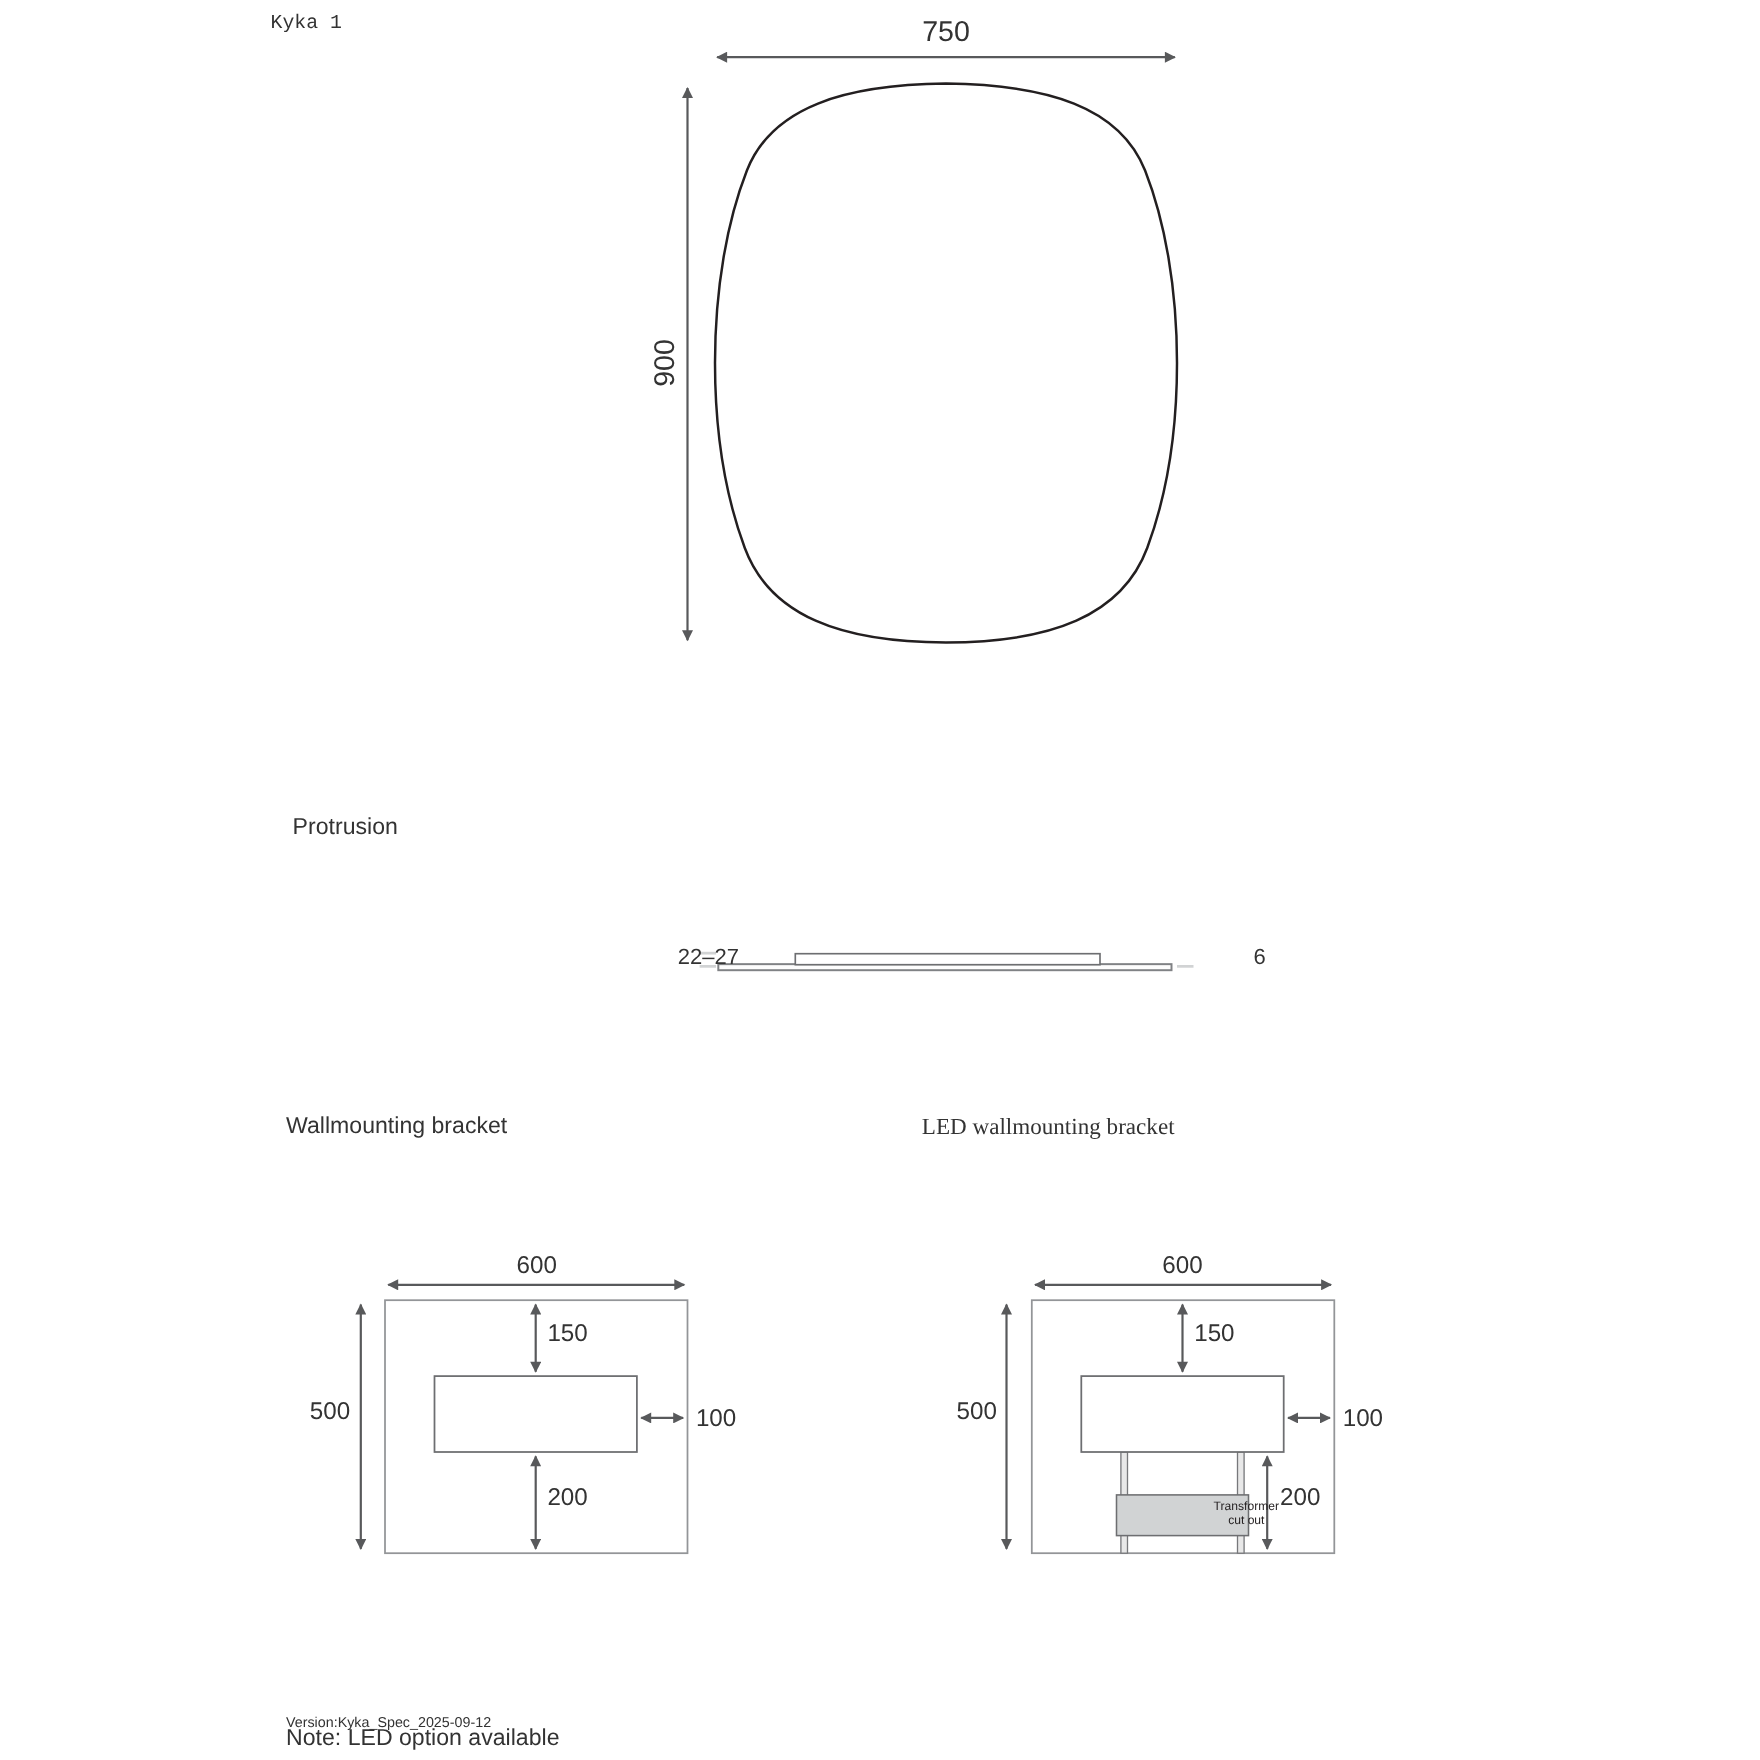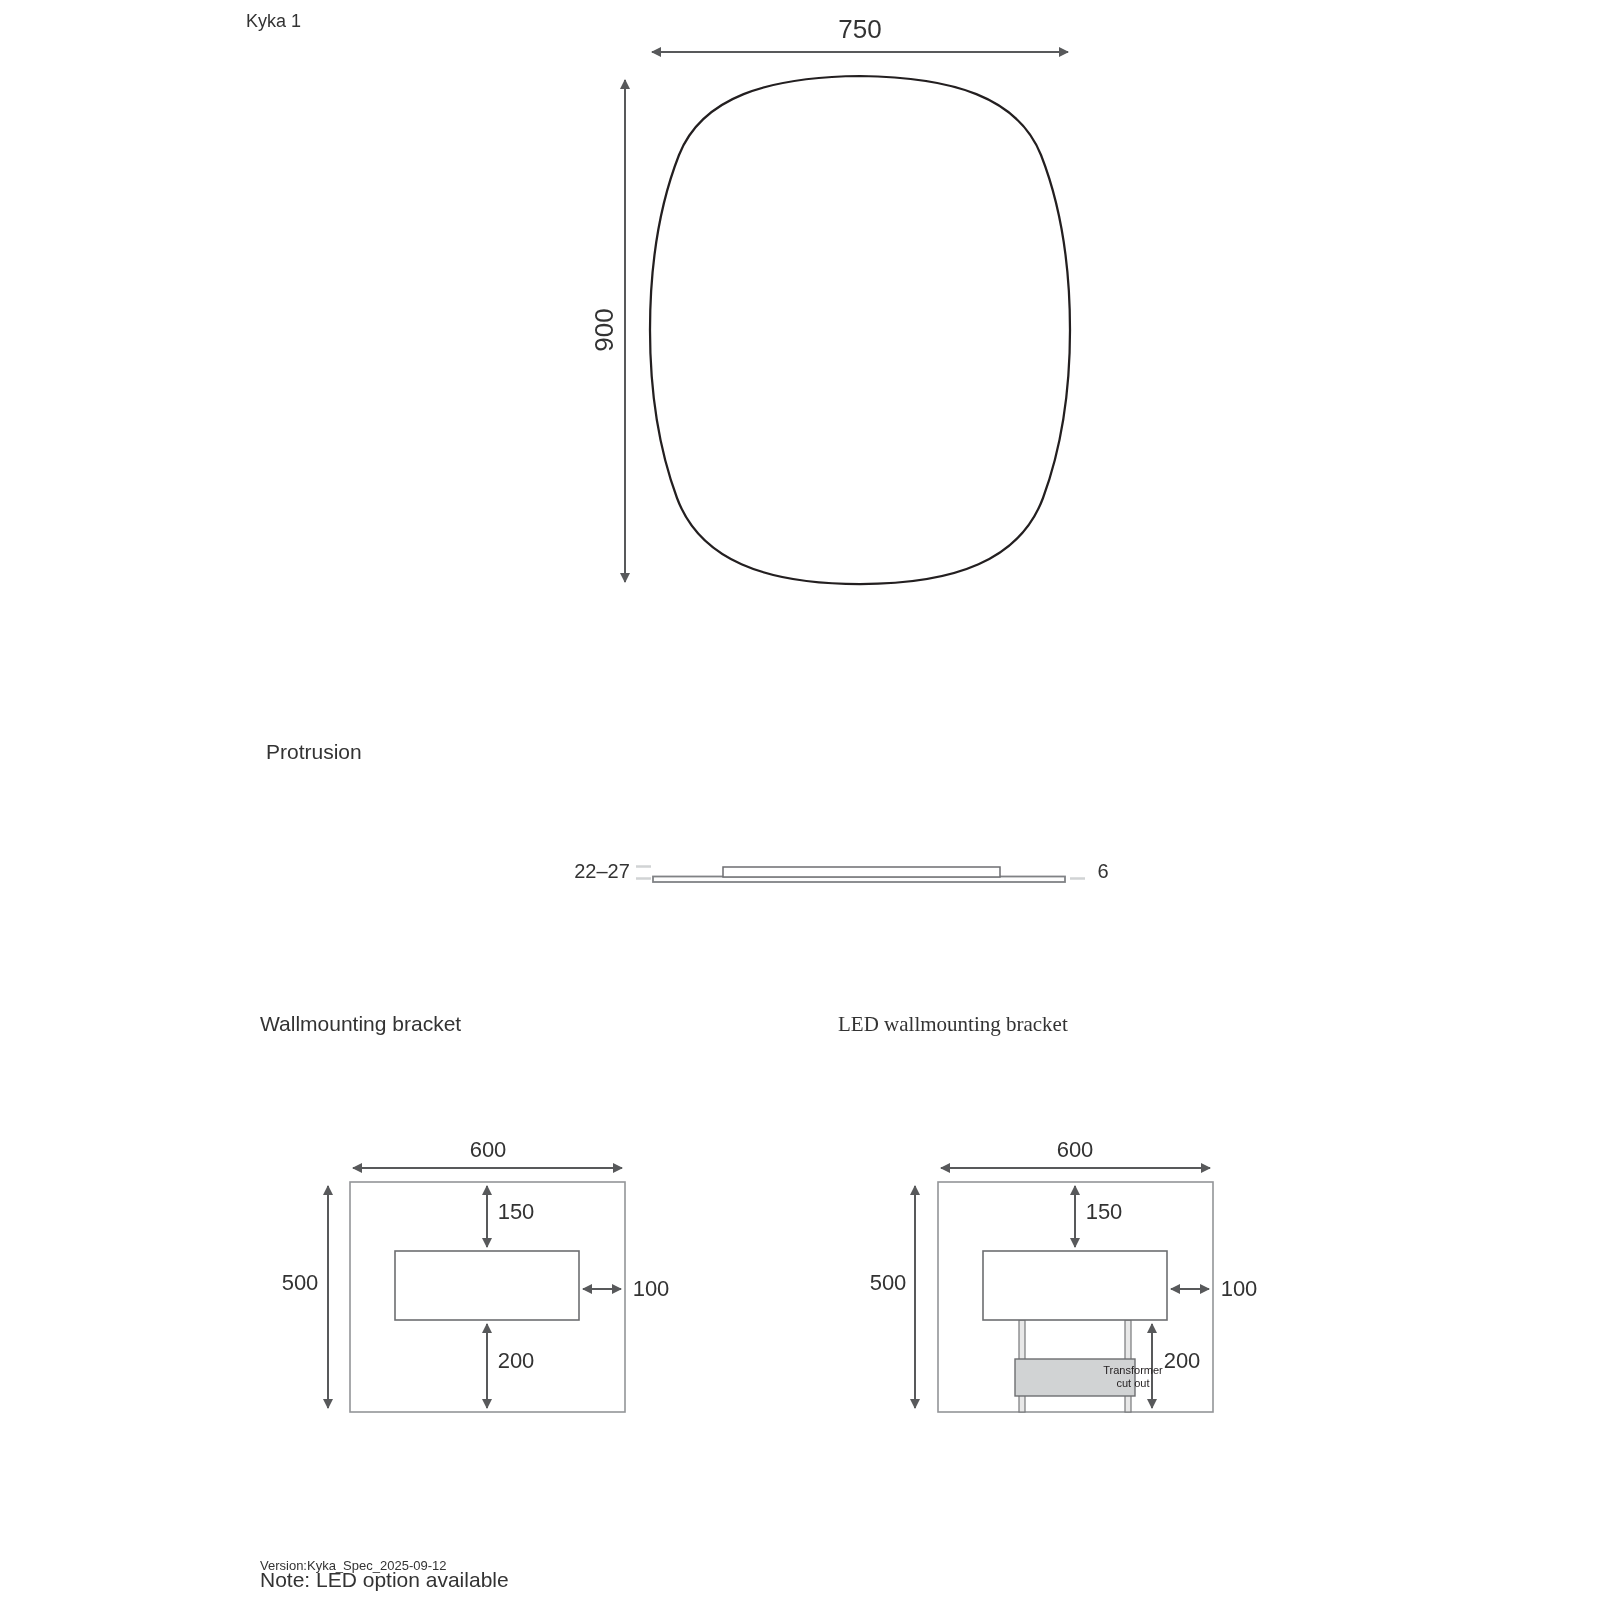--- a/index.html
+++ b/index.html
@@ -21,21 +21,21 @@
     position: absolute;
     white-space: nowrap;
     color: #333333;
   }
   .centered { transform: translate(-50%, -50%); }
   .rot-ccw { transform: translate(-50%, -50%) rotate(-90deg); }
   .doc-title { font-size: 18px; }
   .section-heading { font-size: 21px; }
   .dim-large { font-size: 26px; }
   .dim-med { font-size: 22px; }
-  .dim-small { font-size: 20px; }
+  .dim-small { font-size: 20px; margin-left: 42px; }
   .transformer-label {
     font-size: 11px;
     line-height: 1.2;
     text-align: center;
     color: #231f20;
   }
   .note-text { font-size: 21px; }
   .version-text { font-size: 13px; }
   .disclaimer-text { font-size: 13px; }
 </style>
@@ -90,21 +90,21 @@
       <rect x="983" y="1251" width="184" height="69" fill="#ffffff" stroke="#6d6e71" stroke-width="1.6"></rect>
       <rect x="1015" y="1359" width="120" height="37" fill="#d1d3d4" stroke="#6d6e71" stroke-width="1.4"></rect>
       <line x1="941" y1="1168" x2="1210" y2="1168" stroke="#58595b" stroke-width="2" marker-start="url(#arr)" marker-end="url(#arr)"></line>
       <line x1="915" y1="1186" x2="915" y2="1408" stroke="#58595b" stroke-width="2" marker-start="url(#arr)" marker-end="url(#arr)"></line>
       <line x1="1075" y1="1186" x2="1075" y2="1247" stroke="#58595b" stroke-width="2" marker-start="url(#arr)" marker-end="url(#arr)"></line>
       <line x1="1171" y1="1289" x2="1209" y2="1289" stroke="#58595b" stroke-width="2" marker-start="url(#arr)" marker-end="url(#arr)"></line>
       <line x1="1152" y1="1324" x2="1152" y2="1408" stroke="#58595b" stroke-width="2" marker-start="url(#arr)" marker-end="url(#arr)"></line>
     </g>
   </svg>
 
-  <div class="lbl doc-title" style="left:246px; top:11px;">Kyka 1</div>
+  <div class="lbl doc-title" style="left:246px; top:11px;font-family:Liberation Mono, monospace;">Kyka 1</div>
 
   <div class="lbl dim-large centered" style="left:860px; top:29px;text-align:center;">750</div>
   <div class="lbl dim-large rot-ccw" style="left:604px; top:330px;">900</div>
 
   <div class="lbl section-heading" style="left:266px; top:740px;">Protrusion</div>
   <div class="lbl dim-small centered" style="left:602px; top:871px;">22–27</div>
   <div class="lbl dim-small centered" style="left:1103px; top:871px;">6</div>
 
   <div class="lbl section-heading" style="left:260px; top:1012px;">Wallmounting bracket</div>
   <div class="lbl section-heading" style="left:838px; top:1012px;font-family:Liberation Serif, serif;">LED wallmounting bracket</div>

